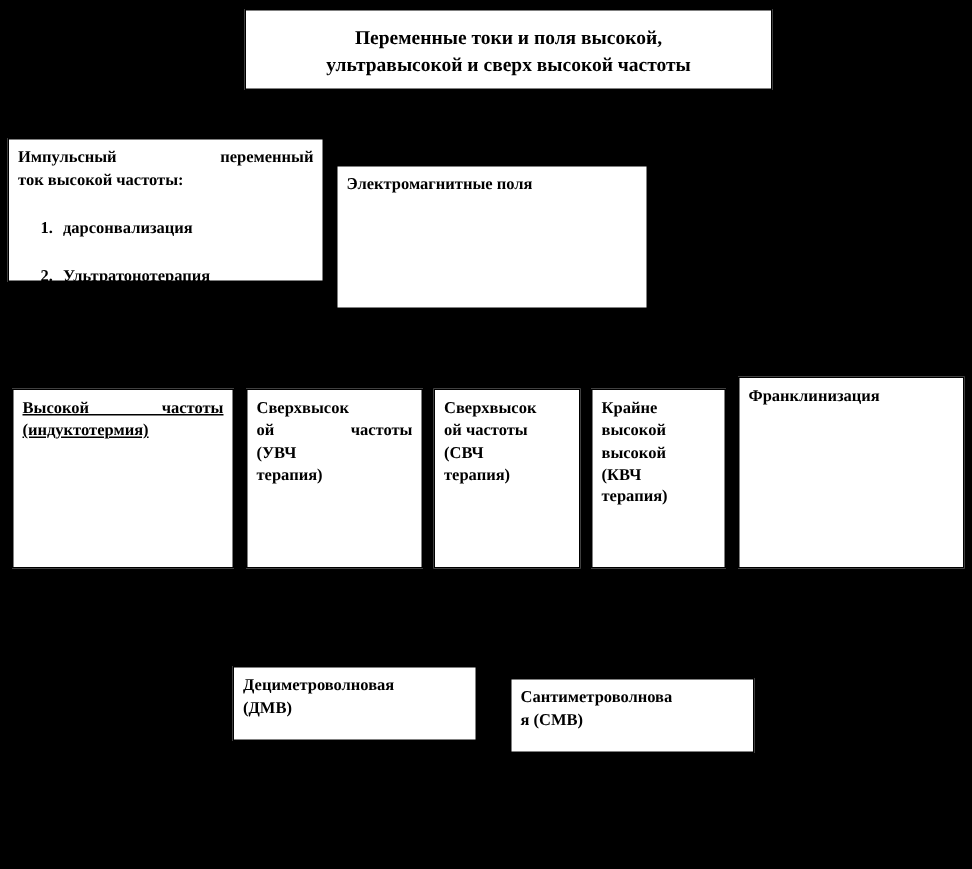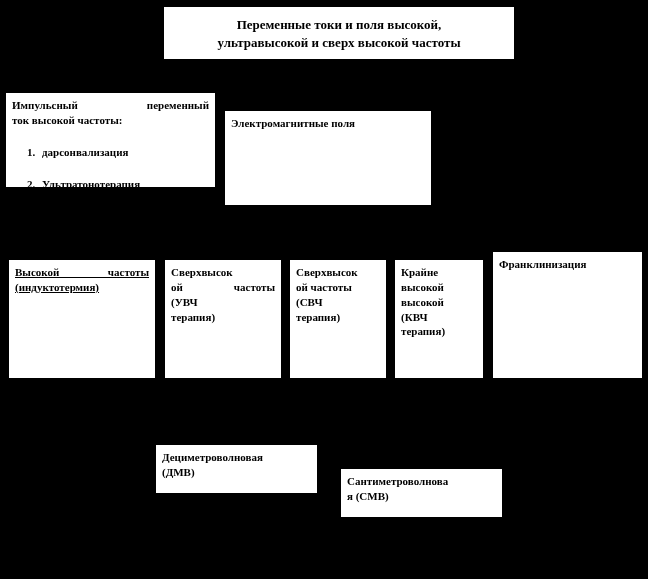--- a/index.html
+++ b/index.html
@@ -106,18 +106,18 @@
 
   <div class="box" style="left:492px; top:251px; width:151px; height:128px;">
     <span class="last-line">Франклинизация</span>
   </div>
 
   <div class="box" style="left:155px; top:444px; width:163px; height:50px;">
     <span class="last-line">Дециметроволновая</span>
     <span class="last-line">(ДМВ)</span>
   </div>
 
-  <div class="box" style="left:340px; top:468px; width:163px; height:50px;">
+  <div class="box" style="left:340px; top:452px; width:163px; height:50px;">
     <span class="last-line">Сантиметроволнова</span>
     <span class="last-line">я (СМВ)</span>
   </div>
 
 </div>
 
 </body></html>

